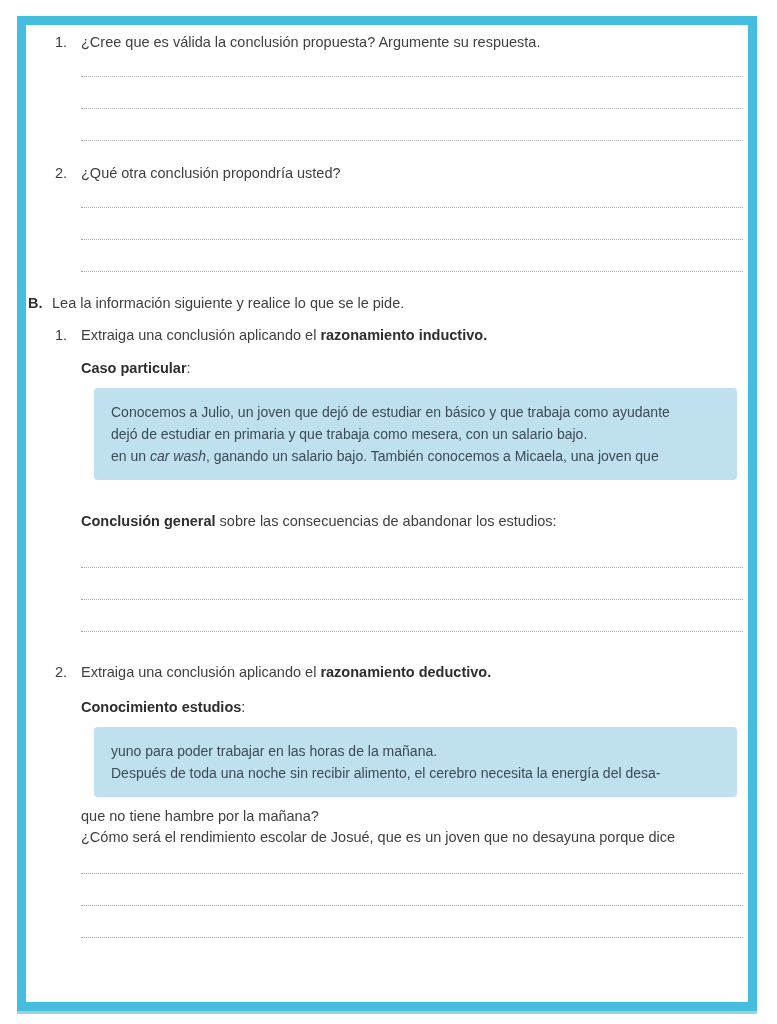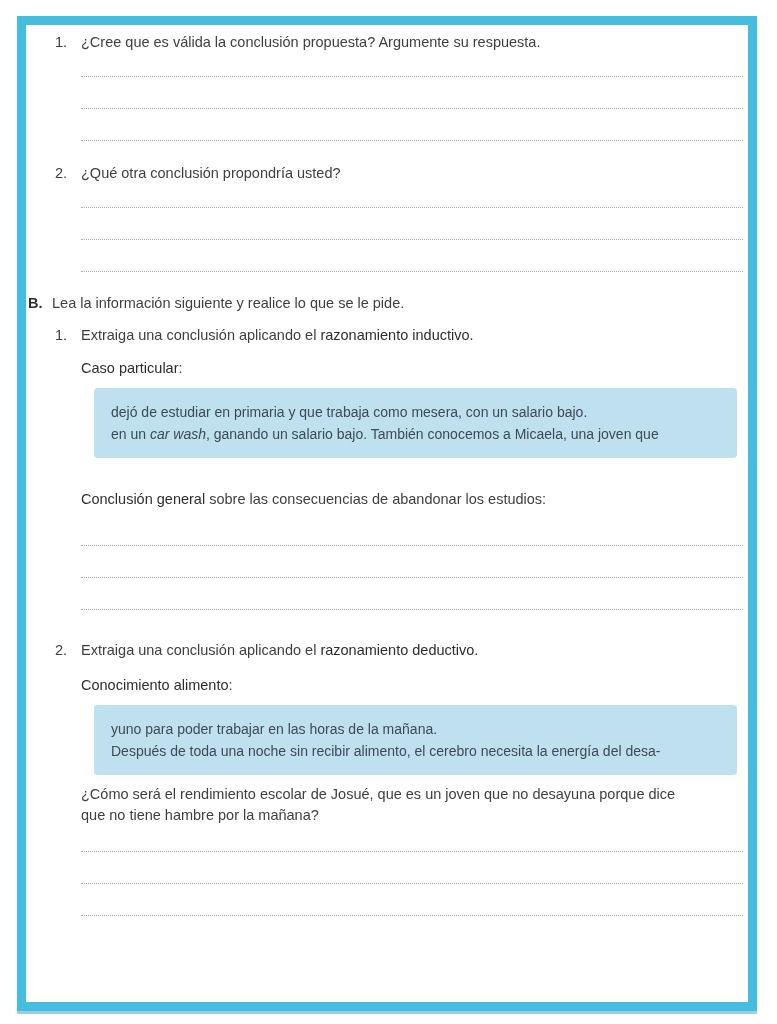--- a/index.html
+++ b/index.html
@@ -43,21 +43,21 @@
     color: var(--ink);
   }
   .bnum {
     margin-left: 2px;
     width: 24px;
     flex: 0 0 24px;
     font-weight: bold;
     color: var(--ink-bold);
   }
   .qtext { flex: 1; padding-right: 0; }
-  b, .bold { font-weight: normal; color: var(--ink-bold); text-align: center; }
+  b, .bold { font-weight: bold; color: var(--ink-bold); text-align: center; }
   .rules { }
   .rule {
     margin-left: 55px;
     width: 662px;
     height: 32px;
     border-bottom: 1px dotted var(--rule);
     box-sizing: border-box;
   }
   .rule.first-short { height: 24px; }
   .rule.first-tall { height: 36px; }
@@ -125,48 +125,49 @@
     </div>
 
     <div class="row mt11">
       <span class="num">1.</span>
       <span class="qtext"><span>Extraiga una conclusión aplicando el </span><b>razonamiento inductivo.</b></span>
     </div>
 
     <div class="label-line mt12"><b>Caso particular</b><span>:</span></div>
 
     <div class="bluebox mt9">
+      <div>Conocemos a Julio, un joven que dejó de estudiar en básico y que trabaja como ayudante</div>
       <div>dejó de estudiar en primaria y que trabaja como mesera, con un salario bajo.</div>
       <div><span>en un </span><i>car wash</i><span>, ganando un salario bajo. También conocemos a Micaela, una joven que</span></div>
     </div>
 
     <div class="label-line mt31"><b>Conclusión general</b><span> sobre las consecuencias de abandonar los estudios:</span></div>
 
     <div class="rules">
       <div class="rule first-tall"></div>
       <div class="rule"></div>
       <div class="rule"></div>
     </div>
 
     <div class="row mt30">
       <span class="num">2.</span>
       <span class="qtext"><span>Extraiga una conclusión aplicando el </span><b>razonamiento deductivo.</b></span>
     </div>
 
-    <div class="label-line mt14"><b>Conocimiento alimento</b><span>:</span></div>
+    <div class="label-line mt14"><b>Conocimiento estudios</b><span>:</span></div>
 
     <div class="bluebox mt9">
       <div>yuno para poder trabajar en las horas de la mañana.</div>
       <div>Después de toda una noche sin recibir alimento, el cerebro necesita la energía del desa-</div>
     </div>
 
 
     <div class="para mt9">
+      <div>que no tiene hambre por la mañana?</div>
       <div>¿Cómo será el rendimiento escolar de Josué, que es un joven que no desayuna porque dice</div>
-      <div>que no tiene hambre por la mañana?</div>
     </div>
 
     <div class="rules">
       <div class="rule first-mid"></div>
       <div class="rule"></div>
       <div class="rule"></div>
     </div>
 
   </div>
 </div>

